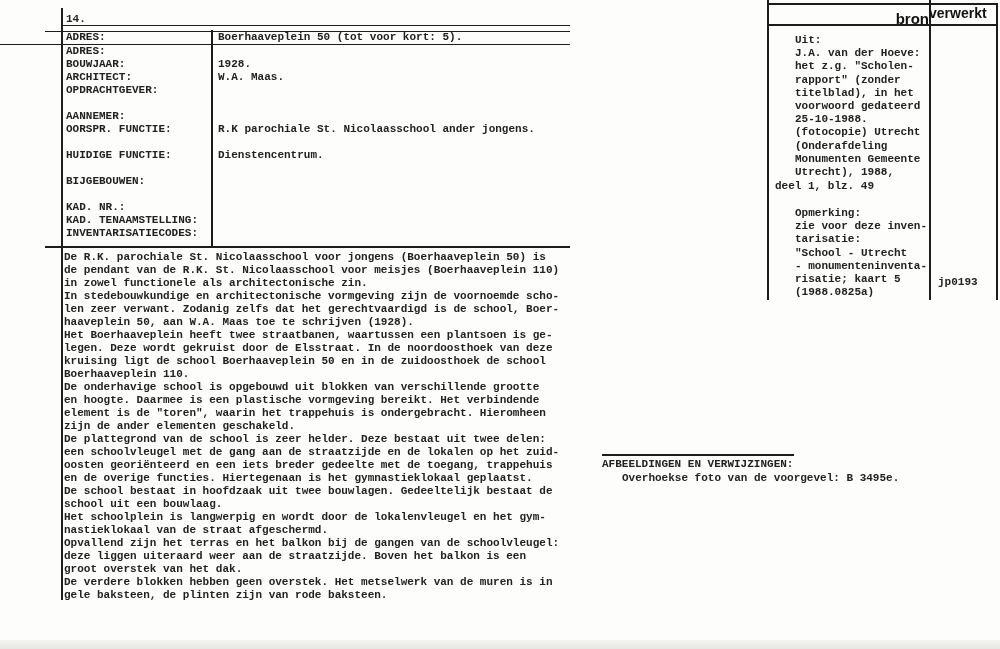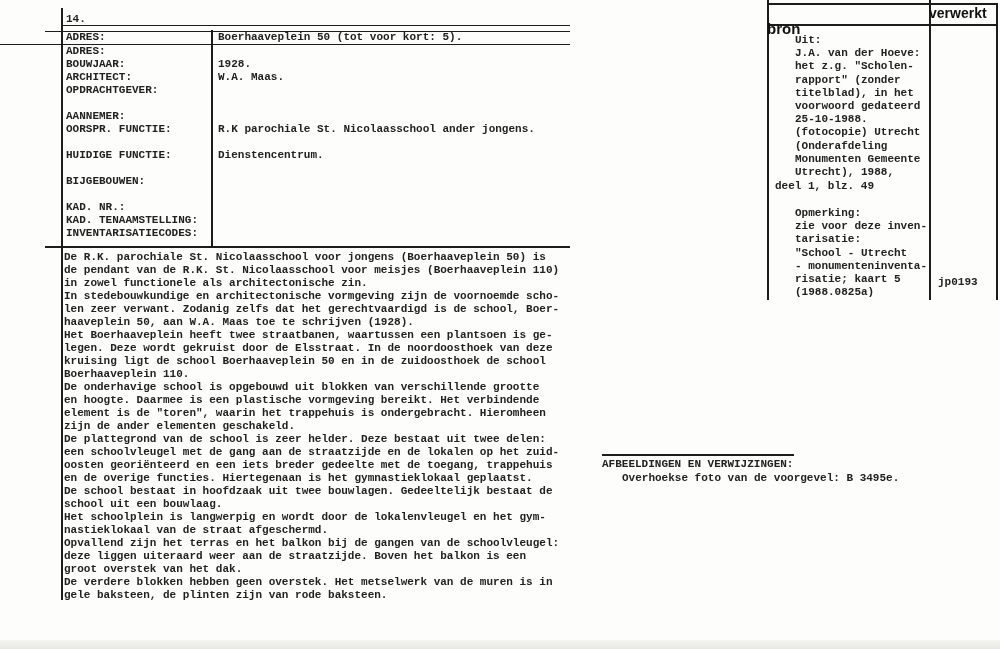--- a/index.html
+++ b/index.html
@@ -138,21 +138,21 @@
   <div class="abs mono" style="left:602px;top:458px;">AFBEELDINGEN EN VERWIJZINGEN:</div>
   <div class="abs mono" style="left:622px;top:471.5px;">Overhoekse foto van de voorgevel: B 3495e.</div>
 
   <div class="abs" style="left:760px;top:0;width:240px;height:305px;">
     <div class="hline" style="left:7px;top:3px;width:230px;"></div>
     <div class="hline thick" style="left:7px;top:23.5px;width:230px;"></div>
     <div class="vline" style="left:7px;top:0;height:300px;"></div>
     <div class="vline" style="left:169px;top:0;height:300px;"></div>
     <div class="vline" style="left:236px;top:3px;height:297px;"></div>
 
-    <div class="abs sans-hdr" style="left:7px;top:20px;width:162px;text-align:left;">bron</div>
+    <div class="abs sans-hdr" style="left:7px;top:10px;width:162px;text-align:right;">bron</div>
     <div class="abs sans-hdr" style="left:169px;top:5px;width:56px;text-align:center;font-size:14px;">verwerkt</div>
 
     <div class="abs mono panel-text" style="left:35px;top:34px;">Uit:
 J.A. van der Hoeve:
 het z.g. "Scholen-
 rapport" (zonder
 titelblad), in het
 voorwoord gedateerd
 25-10-1988.
 (fotocopie) Utrecht

